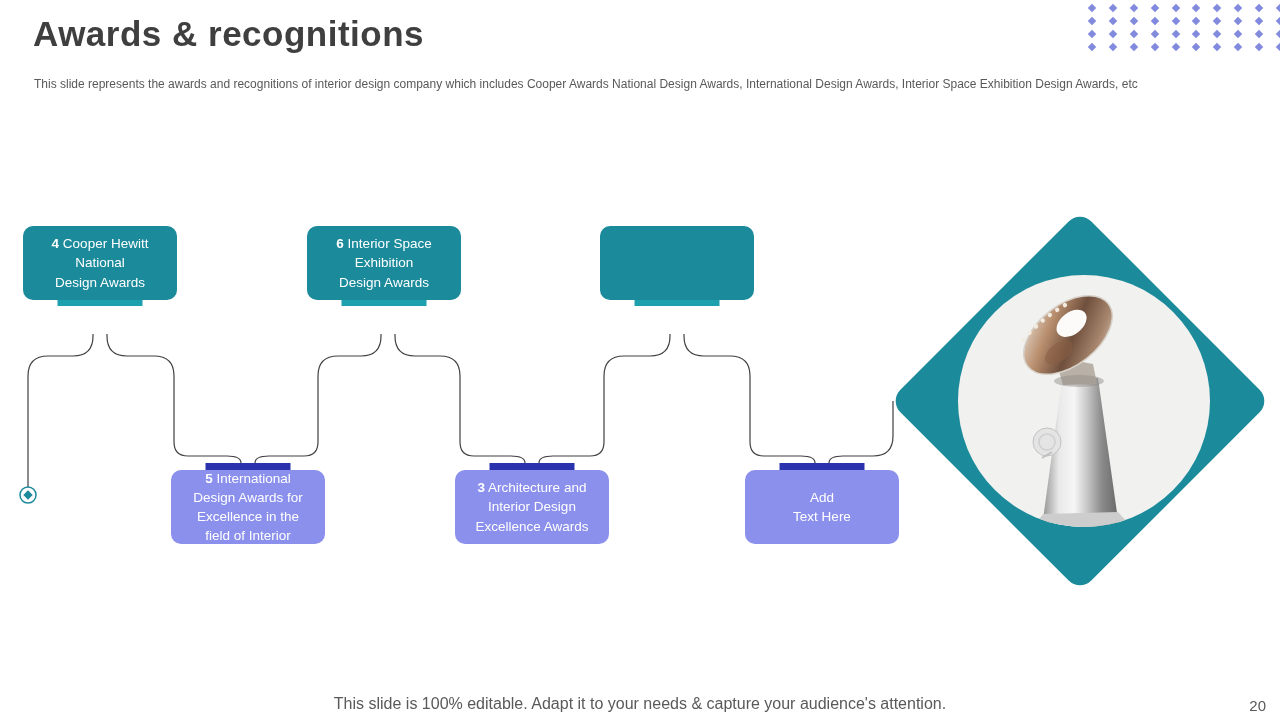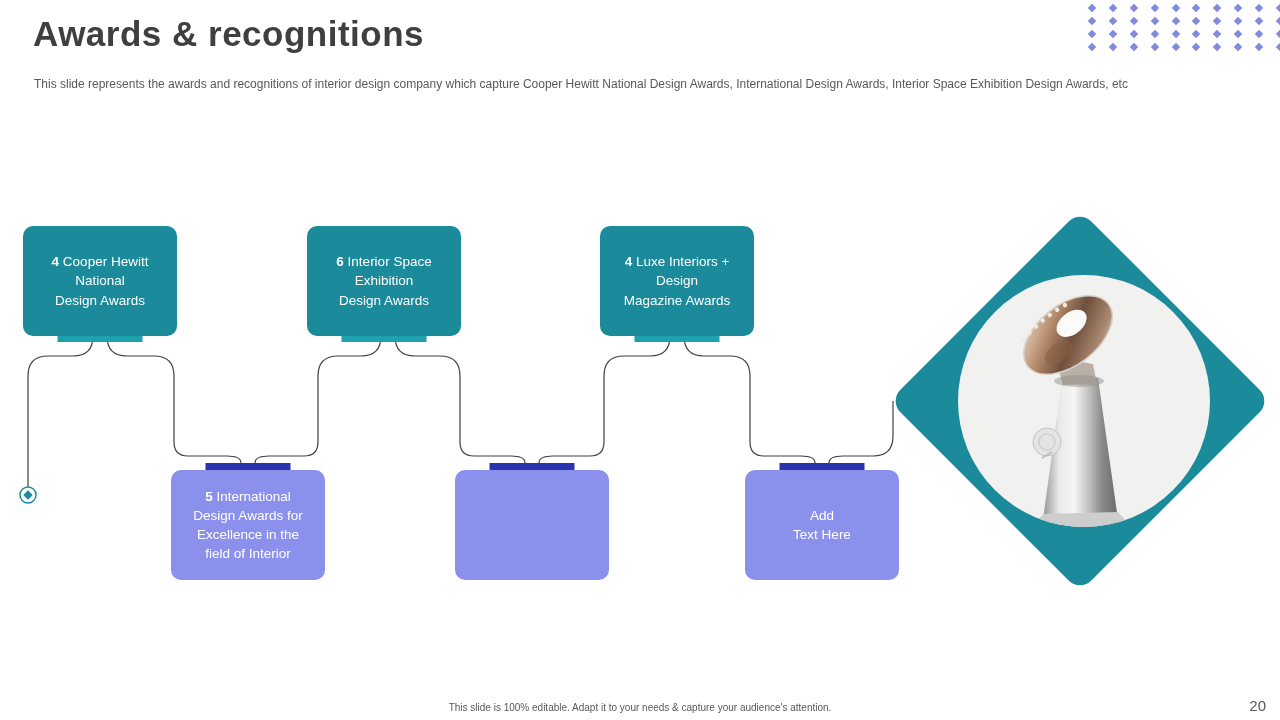--- a/index.html
+++ b/index.html
@@ -20,47 +20,47 @@
   .dots{
     position:absolute;left:1082px;top:1px;display:grid;
   }
   .dot{
     width:6px;height:6px;background:var(--dot);transform:rotate(45deg);margin:auto;
   }
   
   .diagram-svg{position:absolute;left:0;top:0;z-index:1;}
   
   .award-box{
-    position:absolute;width:154px;height:110px;border-radius:10px;z-index:2;
+    position:absolute;width:154px;height:74px;border-radius:10px;z-index:2;
     display:flex;align-items:center;justify-content:center;text-align:center;
     color:#ffffff;font-size:13.5px;line-height:1.42;padding:16px 6px;box-sizing:border-box;
   }
   .teal-box{top:226px;background:var(--teal);}
   .purple-box{top:470px;background:var(--purple);}
   .award-box .tab{
     position:absolute;left:50%;transform:translateX(-50%);width:85px;height:6px;
   }
   .teal-box .tab{bottom:-6px;background:var(--teal_tab);}
   .purple-box .tab{top:-7px;height:7px;background:var(--purple_tab);}
   .pre{white-space:pre-line;}
   .num{font-weight:bold;}
   
   .footer{
     position:absolute;left:0;right:0;bottom:7px;text-align:center;
-    font-size:10px;color:#595959;
+    font-size:16px;color:#595959;
   }
   .pagenum{
     position:absolute;right:14px;bottom:6px;font-size:15px;color:#595959;
   }
 </style>
 </head>
 <body>
 
 <div class="title">Awards &amp; recognitions</div>
-<div class="subtitle">This slide represents the awards and recognitions of interior design company which capture Cooper Hewitt National Design Awards, International Design Awards, Interior Space Exhibition Design Awards, etc</div>
+<div class="subtitle">This slide represents the awards and recognitions of interior design company which includes Cooper Awards National Design Awards, International Design Awards, Interior Space Exhibition Design Awards, etc</div>
 
 <div class="dots" style="grid-template-columns: repeat(10, 20.8px); grid-auto-rows: 13.2px;">
     <span class="dot"></span>
     <span class="dot"></span>
     <span class="dot"></span>
     <span class="dot"></span>
     <span class="dot"></span>
     <span class="dot"></span>
     <span class="dot"></span>
     <span class="dot"></span>
@@ -176,34 +176,34 @@
 Design Awards</span></div>
   <div class="tab"></div>
 </div>
 <div class="award-box teal-box" style="left:307px">
   <div><span class="num">6</span><span class="pre"> Interior Space
 Exhibition
 Design Awards</span></div>
   <div class="tab"></div>
 </div>
 <div class="award-box teal-box" style="left:600px">
-  <div><span class="num">4</span><span class="pre"> Luxe Interiors +
-Design
-Magazine Awards</span></div>
   <div class="tab"></div>
 </div>
 
 <div class="award-box purple-box" style="left:171px">
   <div><span class="num">5</span><span class="pre"> International
 Design Awards for
 Excellence in the
 field of Interior</span></div>
   <div class="tab"></div>
 </div>
 <div class="award-box purple-box" style="left:455px">
+  <div><span class="num">3</span><span class="pre"> Architecture and
+Interior Design
+Excellence Awards</span></div>
   <div class="tab"></div>
 </div>
 <div class="award-box purple-box" style="left:745px">
   <div><span class="num"></span><span class="pre">Add
 Text Here</span></div>
   <div class="tab"></div>
 </div>
 
 <div class="footer">This slide is 100% editable. Adapt it to your needs &amp; capture your audience's attention.</div>
 <div class="pagenum">20</div>

